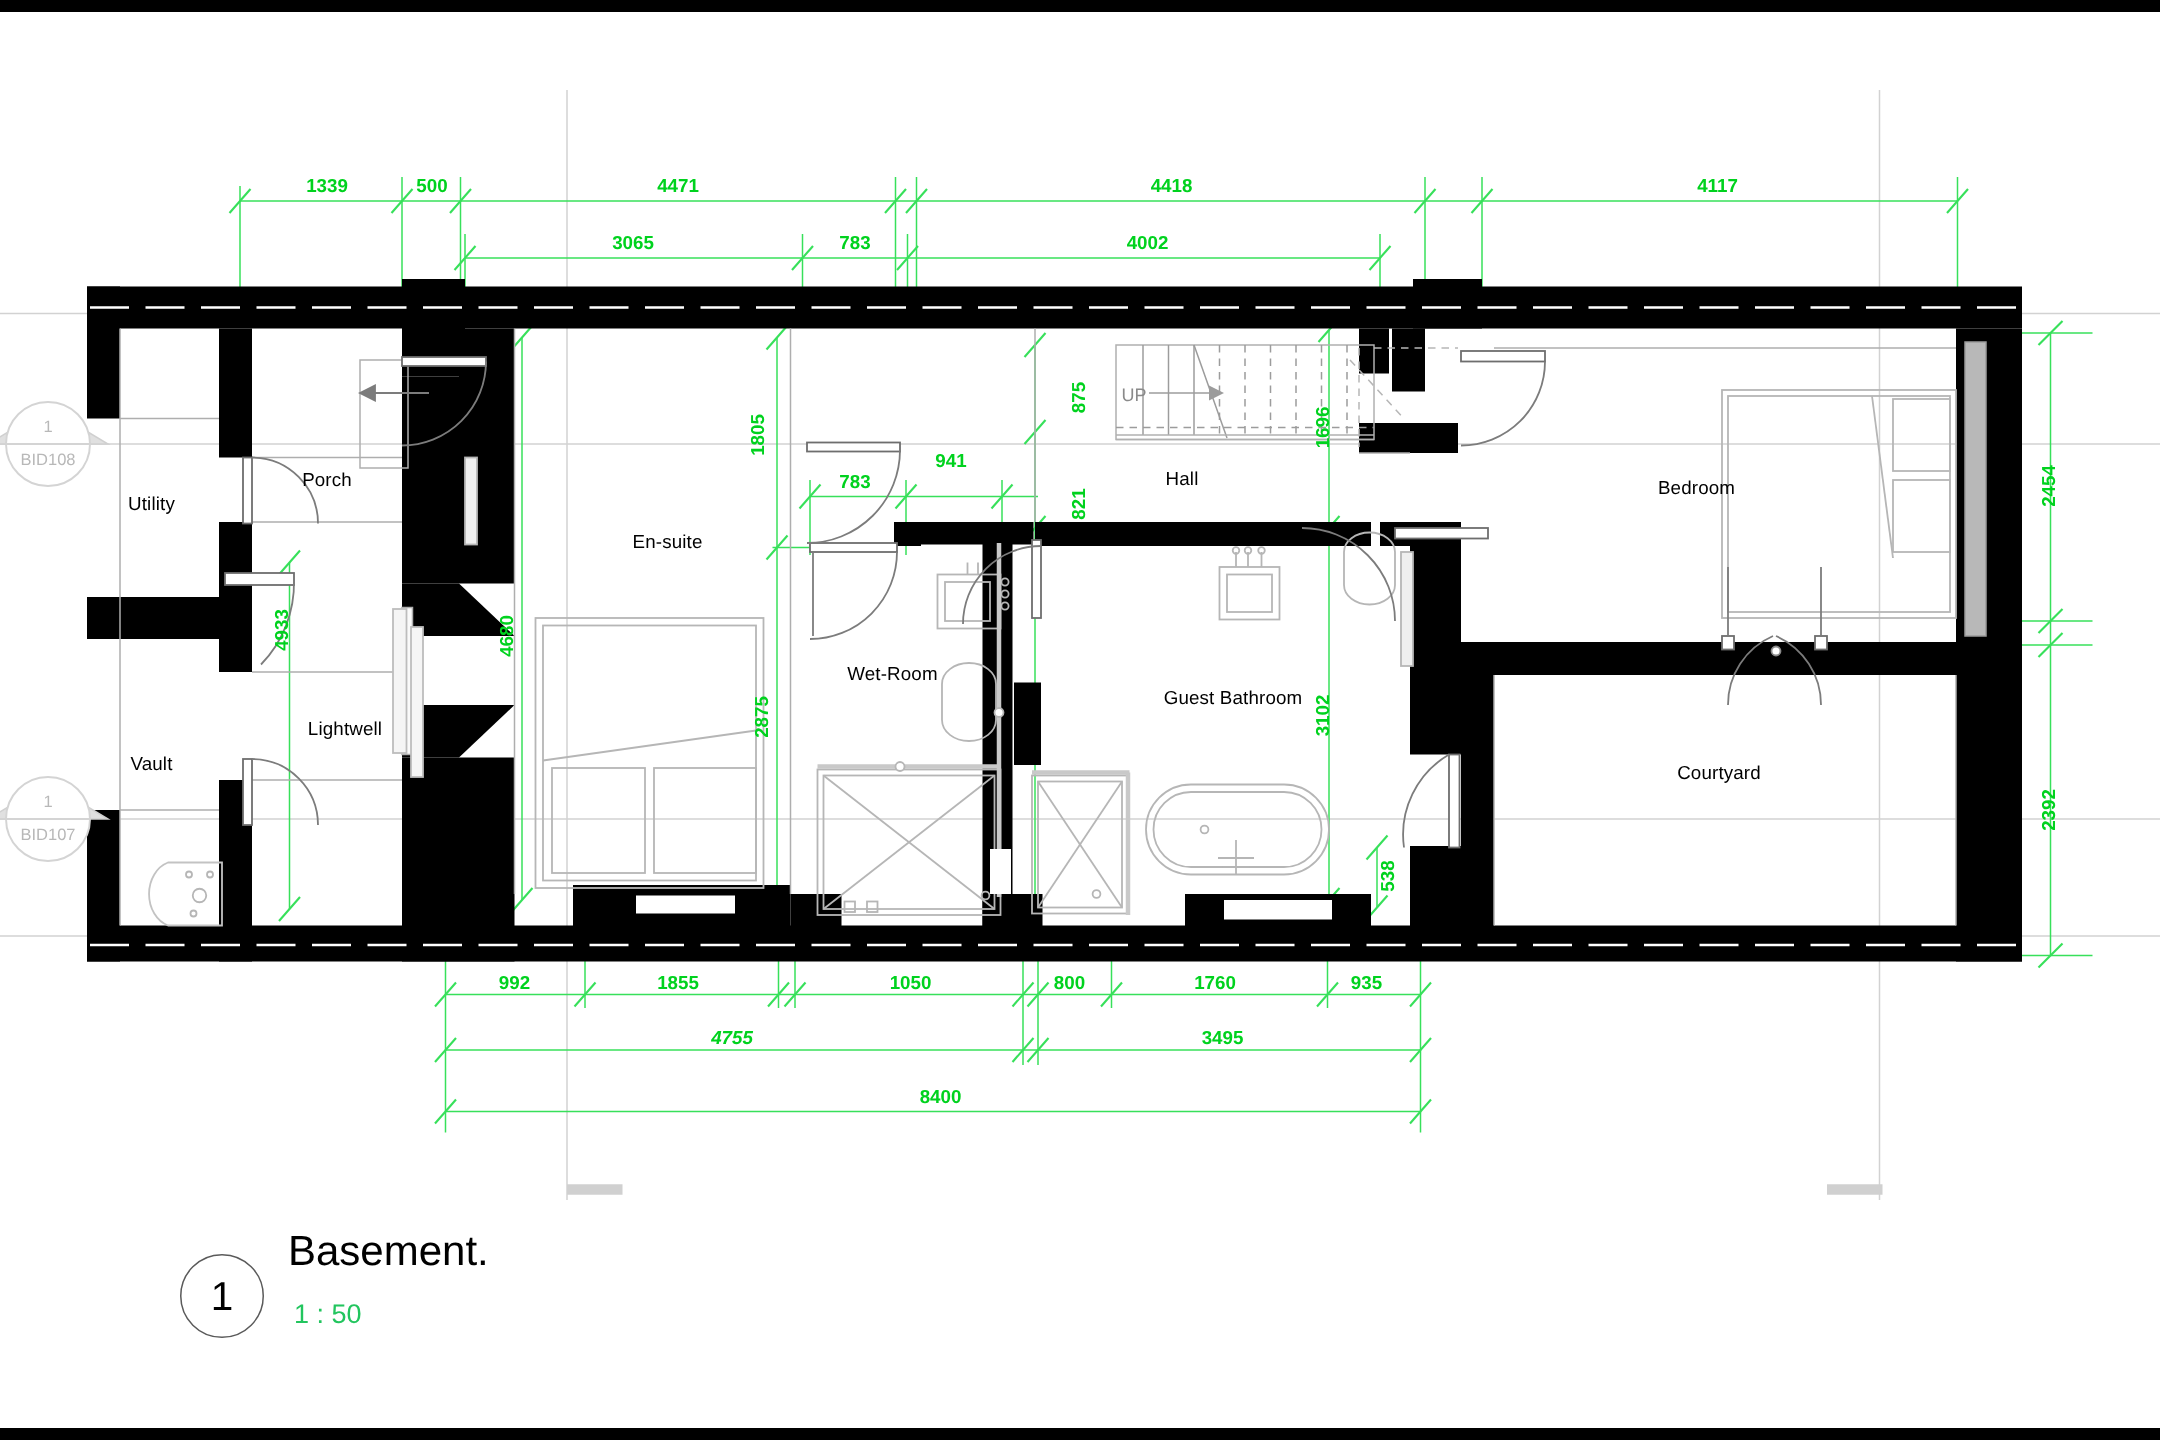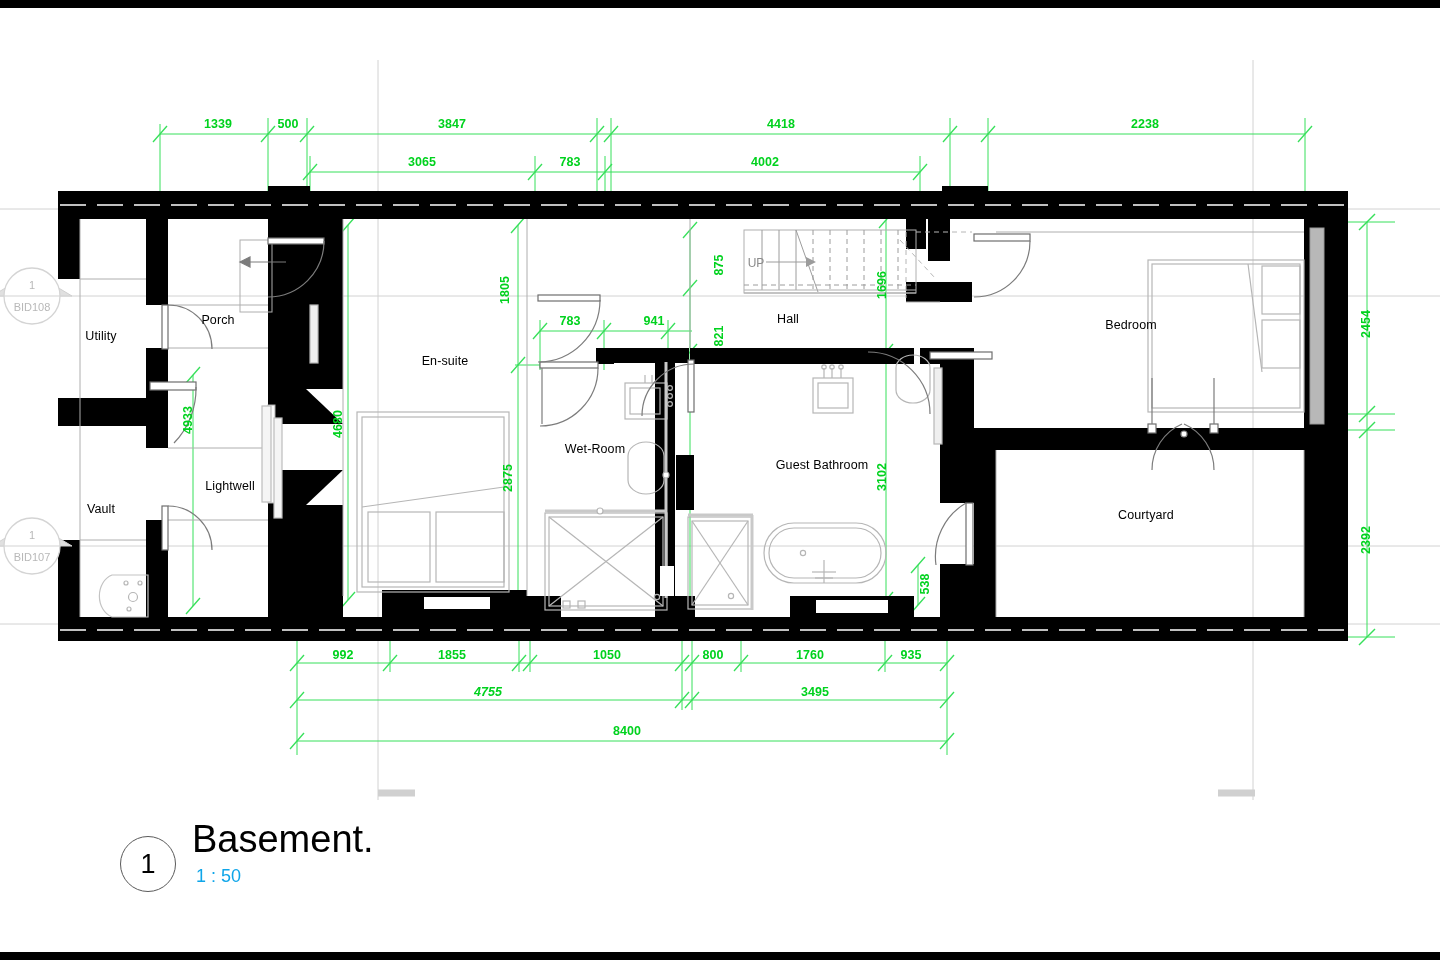--- a/index.html
+++ b/index.html
@@ -66,25 +66,25 @@
     border: 1.3px solid #5a5a5a; border-radius: 50%;
   }
   #title-num {
     position: absolute; left: 0; top: 18px;
     width: 56px; height: 56px;
     display: flex; align-items: center; justify-content: center;
     font-size: 27px; color: #000;
   }
   #title-name {
     position: absolute; left: 72px; top: 0px;
-    font-size: 38px; color: #000; white-space: nowrap;
+    font-size: 28px; color: #000; white-space: nowrap;
   }
   #title-scale {
     position: absolute; left: 76px; top: 48px;
-    font-size: 18px; color: #0ea5e9; white-space: nowrap;
+    font-size: 18px; color: #22c55e; white-space: nowrap;
   }
 </style>
 </head>
 <body>
 
 <div id="stage">
   <div id="sheet"></div>
 
   <svg id="svgroot" viewBox="0 0 1440 960" xmlns="http://www.w3.org/2000/svg">
 
@@ -496,41 +496,41 @@
       <div class="roomlabel" style="left: 230px; top: 486px;">Lightwell</div>
       <div class="roomlabel" style="left: 445px; top: 361px;">En-suite</div>
       <div class="roomlabel" style="left: 595px; top: 449px;">Wet-Room</div>
       <div class="roomlabel" style="left: 788px; top: 319px;">Hall</div>
       <div class="roomlabel" style="left: 822px; top: 465px;">Guest Bathroom</div>
       <div class="roomlabel" style="left: 1131px; top: 325px;">Bedroom</div>
       <div class="roomlabel" style="left: 1146px; top: 515px;">Courtyard</div>
       <div class="uptext" style="left: 756px; top: 263px;">UP</div>
       <div class="dimtext" style="left: 218px; top: 124px;">1339</div>
       <div class="dimtext" style="left: 288px; top: 124px;">500</div>
-      <div class="dimtext" style="left: 452px; top: 124px;">3847</div>
+      <div class="dimtext" style="left: 452px; top: 124px;">4471</div>
       <div class="dimtext" style="left: 781px; top: 124px;">4418</div>
-      <div class="dimtext" style="left: 1145px; top: 124px;">2238</div>
+      <div class="dimtext" style="left: 1145px; top: 124px;">4117</div>
       <div class="dimtext" style="left: 422px; top: 162px;">3065</div>
       <div class="dimtext" style="left: 570px; top: 162px;">783</div>
       <div class="dimtext" style="left: 765px; top: 162px;">4002</div>
       <div class="dimtext" style="left: 343px; top: 655px;">992</div>
       <div class="dimtext" style="left: 452px; top: 655px;">1855</div>
       <div class="dimtext" style="left: 607px; top: 655px;">1050</div>
       <div class="dimtext" style="left: 713px; top: 655px;">800</div>
       <div class="dimtext" style="left: 810px; top: 655px;">1760</div>
       <div class="dimtext" style="left: 911px; top: 655px;">935</div>
       <div class="dimtext" style="left: 488px; top: 692px; font-style: italic;">4755</div>
       <div class="dimtext" style="left: 815px; top: 692px;">3495</div>
       <div class="dimtext" style="left: 627px; top: 731px;">8400</div>
       <div class="dimtext vert" style="left: 505px; top: 290px;">1805</div>
       <div class="dimtext vert" style="left: 338px; top: 424px;">4680</div>
       <div class="dimtext vert" style="left: 508px; top: 478px;">2875</div>
       <div class="dimtext vert" style="left: 188px; top: 420px;">4933</div>
       <div class="dimtext" style="left: 570px; top: 321px;">783</div>
-      <div class="dimtext" style="left: 634px; top: 321px; margin-left: 20px;">941</div>
+      <div class="dimtext" style="left: 634px; top: 307px;">941</div>
       <div class="dimtext vert" style="left: 719px; top: 265px;">875</div>
       <div class="dimtext vert" style="left: 719px; top: 336px;">821</div>
       <div class="dimtext vert" style="left: 882px; top: 285px;">1696</div>
       <div class="dimtext vert" style="left: 882px; top: 477px;">3102</div>
       <div class="dimtext vert" style="left: 925px; top: 584px;">538</div>
       <div class="dimtext vert" style="left: 1366px; top: 324px;">2454</div>
       <div class="dimtext vert" style="left: 1366px; top: 540px;">2392</div>
       <div class="secttext" style="left: 32px; top: 285px;">1</div>
       <div class="secttext" style="left: 32px; top: 307px;">BID108</div>
       <div class="secttext" style="left: 32px; top: 535px;">1</div>

